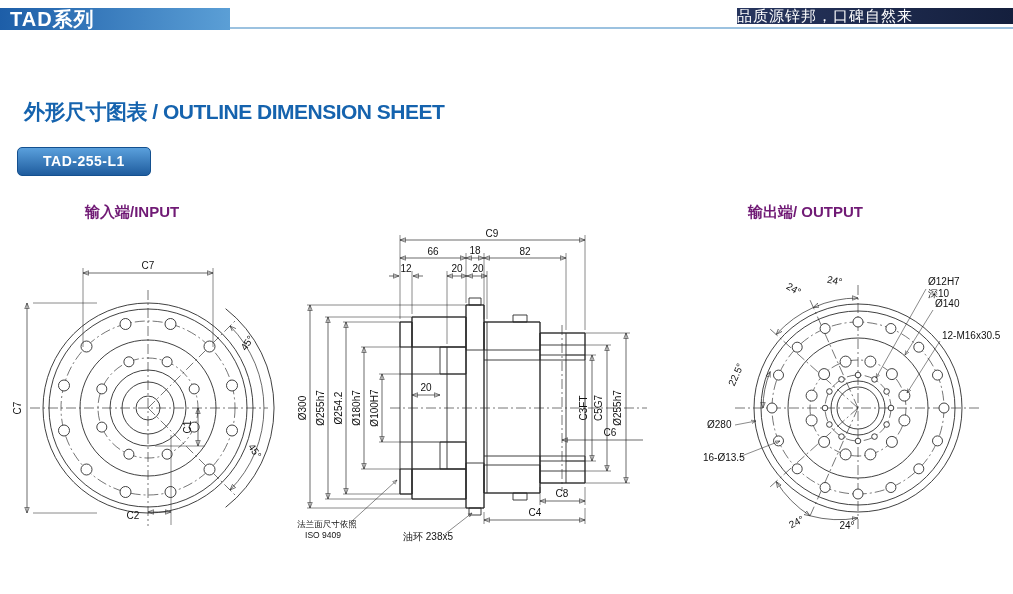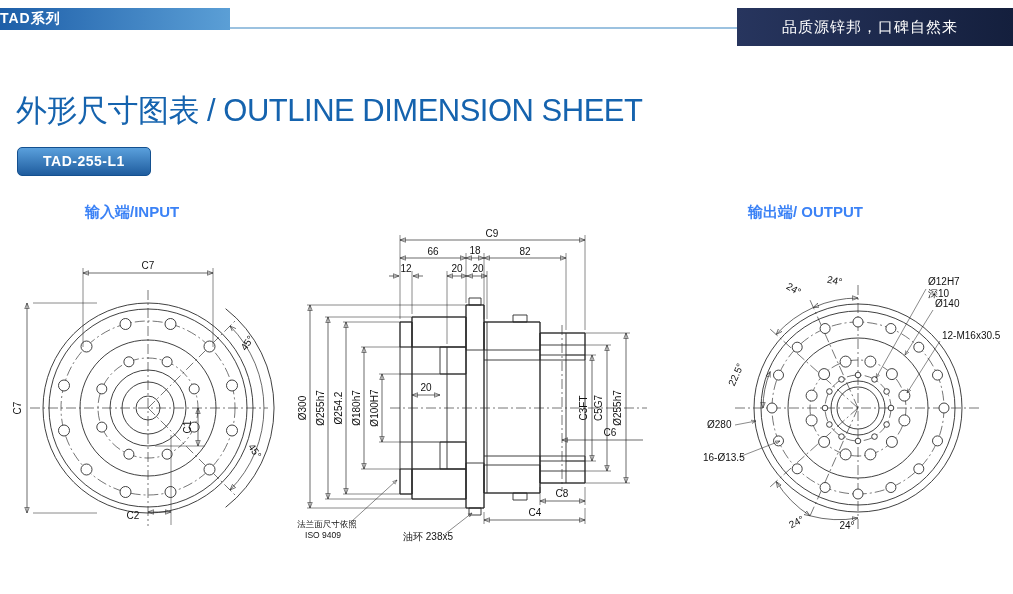--- a/index.html
+++ b/index.html
@@ -2,31 +2,31 @@
 <html><head>
 <meta charset="utf-8">
 <style>
   html,body{margin:0;padding:0;background:#e8e8e8;font-family:"Liberation Sans",sans-serif;}
   .page{position:relative;width:1013px;height:594px;background:#ffffff;overflow:hidden;}
   
   .topbar{position:absolute;left:0;top:8px;width:1013px;height:22px;}
   .topbar-line{position:absolute;left:0;top:19px;width:1013px;height:2px;background:#9cc2e0;}
   .topbar-left{position:absolute;left:0;top:0;width:230px;height:22px;
     background:linear-gradient(90deg,#1d5ea8,#5b9fd6);display:flex;align-items:center;}
-  .topbar-left span{color:#fff;font-size:14px;font-weight:bold;padding-left:0;letter-spacing:1px;}
-  .topbar-right{position:absolute;right:0;top:0;width:276px;height:38px;
-    background:linear-gradient(90deg,#27355e,#141f3d);display:flex;align-items:center;justify-content:center;}
+  .topbar-left span{color:#fff;font-size:20px;font-weight:bold;padding-left:10px;letter-spacing:1px;}
+  .topbar-right{position:absolute;right:0;top:0;width:276px;height:16px;
+    background:linear-gradient(90deg,#27355e,#141f3d);display:flex;align-items:center;justify-content:flex-start;}
   .topbar-right span{color:#fff;font-size:15px;padding-right:10px;letter-spacing:1px;}
   
-  .title{position:absolute;left:8px;top:82px;margin:8px;font-size:31px;font-weight:normal;
+  .title{position:absolute;left:8px;top:82px;margin:16px;font-size:21px;font-weight:bold;
     color:#1563ae;letter-spacing:-0.5px;}
   .badge{position:absolute;left:17px;top:147px;width:132px;height:27px;border-radius:5px;
     background:linear-gradient(180deg,#5aa0dc,#1f5c9e);border:1px solid #14508f;
     color:#fff;font-size:14px;font-weight:bold;text-align:center;line-height:27px;letter-spacing:.5px;}
-  .viewlabel{position:absolute;top:203px;font-size:15px;font-weight:600;color:#3b82f6;}
+  .viewlabel{position:absolute;top:203px;font-size:15px;font-weight:600;color:#701a75;}
   .viewlabel.input{left:85px;}
   .viewlabel.output{left:748px;}
   
   svg line,svg path,svg circle,svg rect{stroke:#2b2b2b;fill:none;stroke-width:.9;vector-effect:non-scaling-stroke;}
   svg .thin{stroke-width:.55;}
   svg .dim{stroke-width:.7;}
   svg .cl{stroke-dasharray:10 3 2 3;stroke-width:.65;}
   svg .hole{fill:#fff;}
   svg text{stroke:none;fill:#111;font-size:10px;font-family:"Liberation Sans",sans-serif;}
   svg text.small{font-size:8.5px;}

